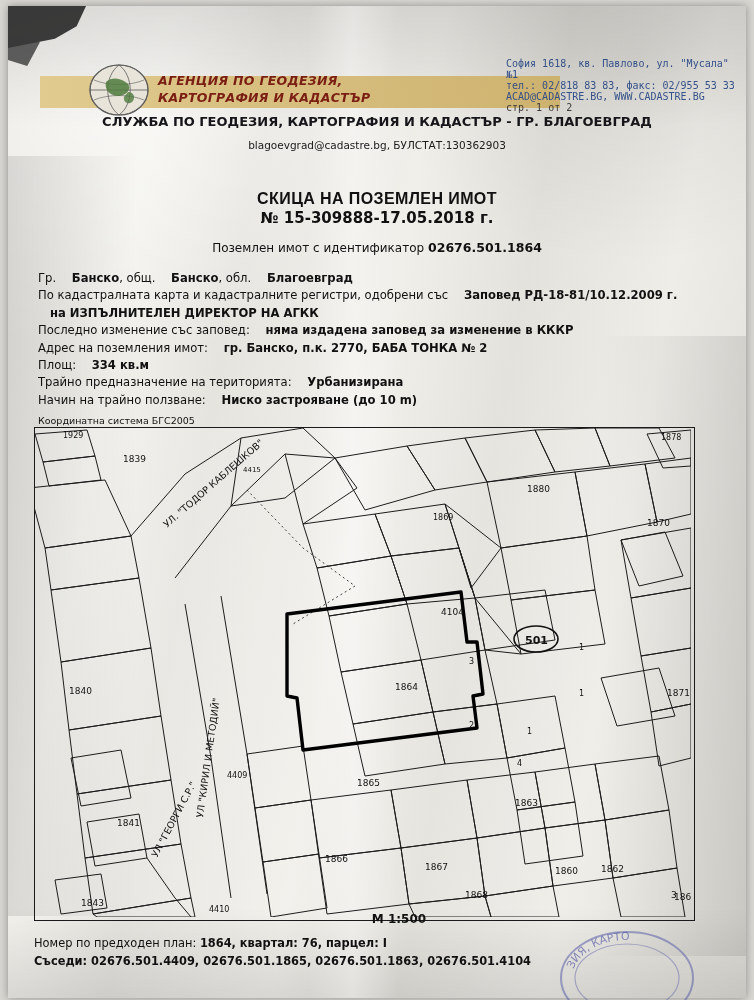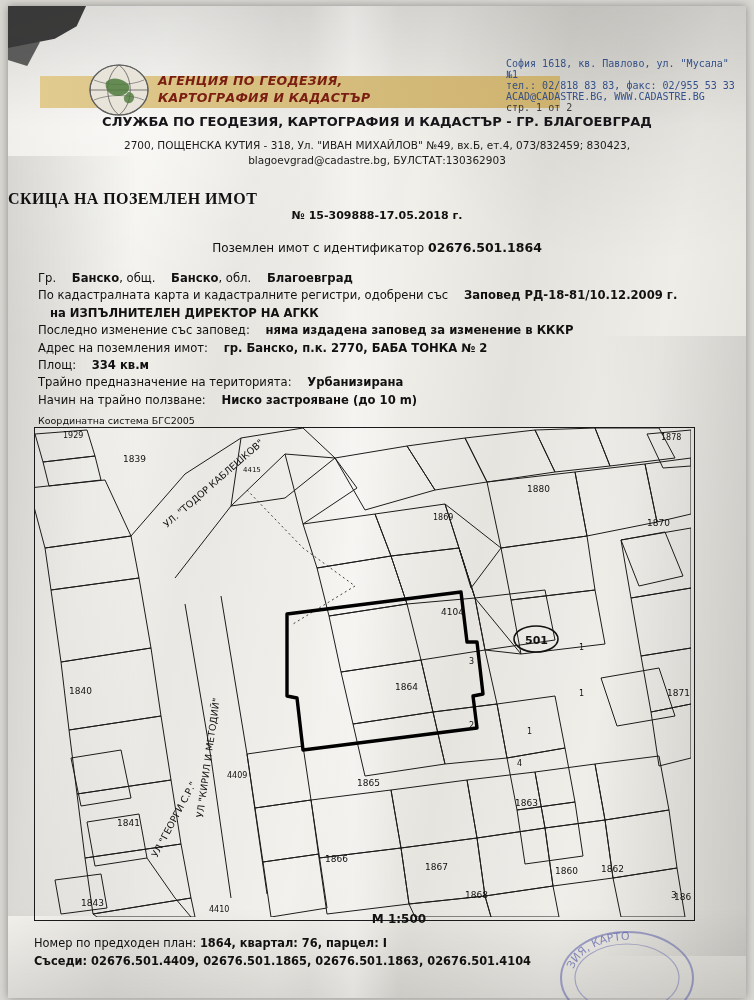--- a/index.html
+++ b/index.html
@@ -140,34 +140,35 @@
     color: #1a1a1a;
     line-height: 15px;
   }
   .office-sub .mail { }
 
   
   .doc-title {
     position: absolute;
     left: 0; right: 0;
     top: 184px;
-    font-family: Liberation Serif, serif;
+    text-align: center;
+    font-family: Liberation Sans, sans-serif;
     font-weight: bold;
     font-size: 16px;
     letter-spacing: 0.4px;
     color: #111;
   }
   .doc-number {
     position: absolute;
     left: 0; right: 0;
     top: 203px;
     text-align: center;
     font-family: "DejaVu Sans", sans-serif;
     font-weight: bold;
-    font-size: 11px;
+    font-size: 15px;
     color: #111;
   }
   .ident-line {
     position: absolute;
     left: 0; right: 0;
     top: 234px;
     text-align: center;
     font-family: "DejaVu Sans", sans-serif;
     font-size: 12px;
     color: #111;
@@ -281,21 +282,20 @@
 
     <div class="contact-right">
       <div>София 1618, кв. Павлово, ул. "Мусала" №1</div>
       <div>тел.: 02/818 83 83, факс: 02/955 53 33</div>
       <div>ACAD@CADASTRE.BG, WWW.CADASTRE.BG</div>
       <div class="pg">стр. 1 от 2</div>
     </div>
 
     <div class="office-title">СЛУЖБА ПО ГЕОДЕЗИЯ, КАРТОГРАФИЯ И КАДАСТЪР - ГР. БЛАГОЕВГРАД</div>
     <div class="office-sub">
-      <div>2700, ПОЩЕНСКА КУТИЯ - 318, Ул. "ИВАН МИХАЙЛОВ" №49, вх.Б, ет.4, 073/832459; 830423,</div>
       <div class="mail">blagoevgrad@cadastre.bg, БУЛСТАТ:130362903</div>
     </div>
 
     <div class="doc-title">СКИЦА НА ПОЗЕМЛЕН ИМОТ</div>
     <div class="doc-number">№ 15-309888-17.05.2018 г.</div>
 
     <div class="ident-line">
       <span>Поземлен имот с идентификатор</span>
       <b>02676.501.1864</b>
     </div>

